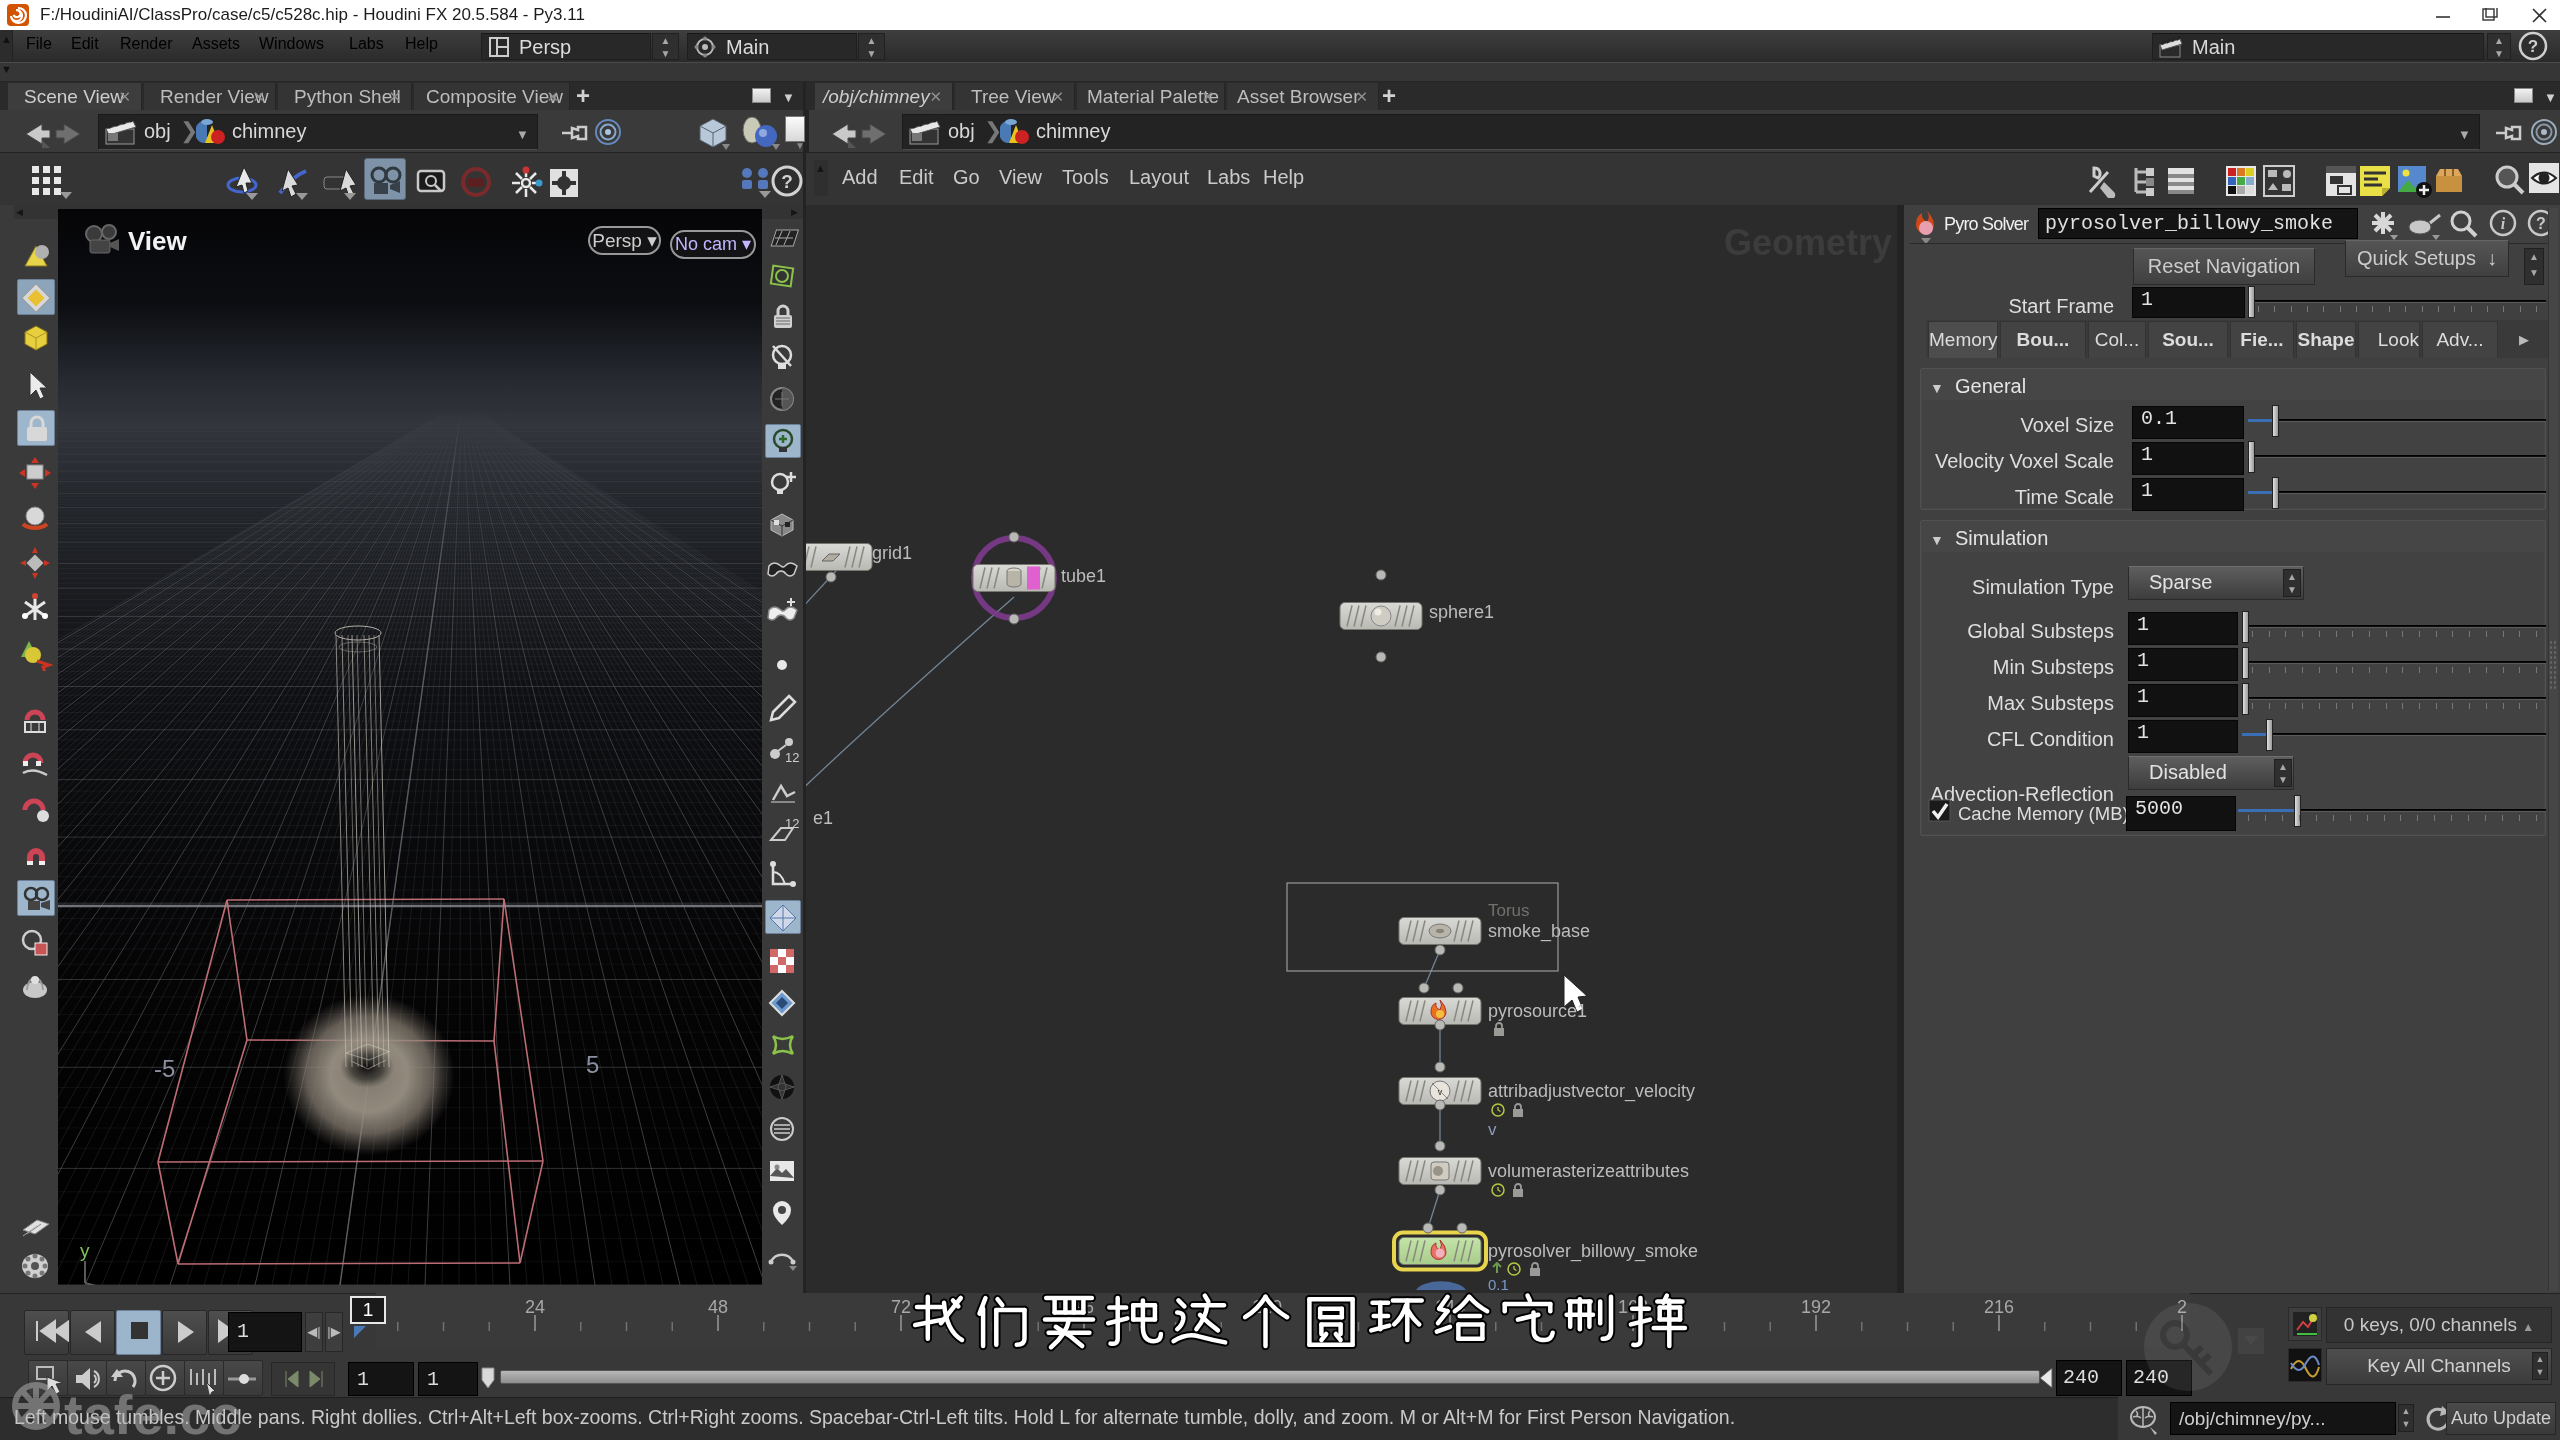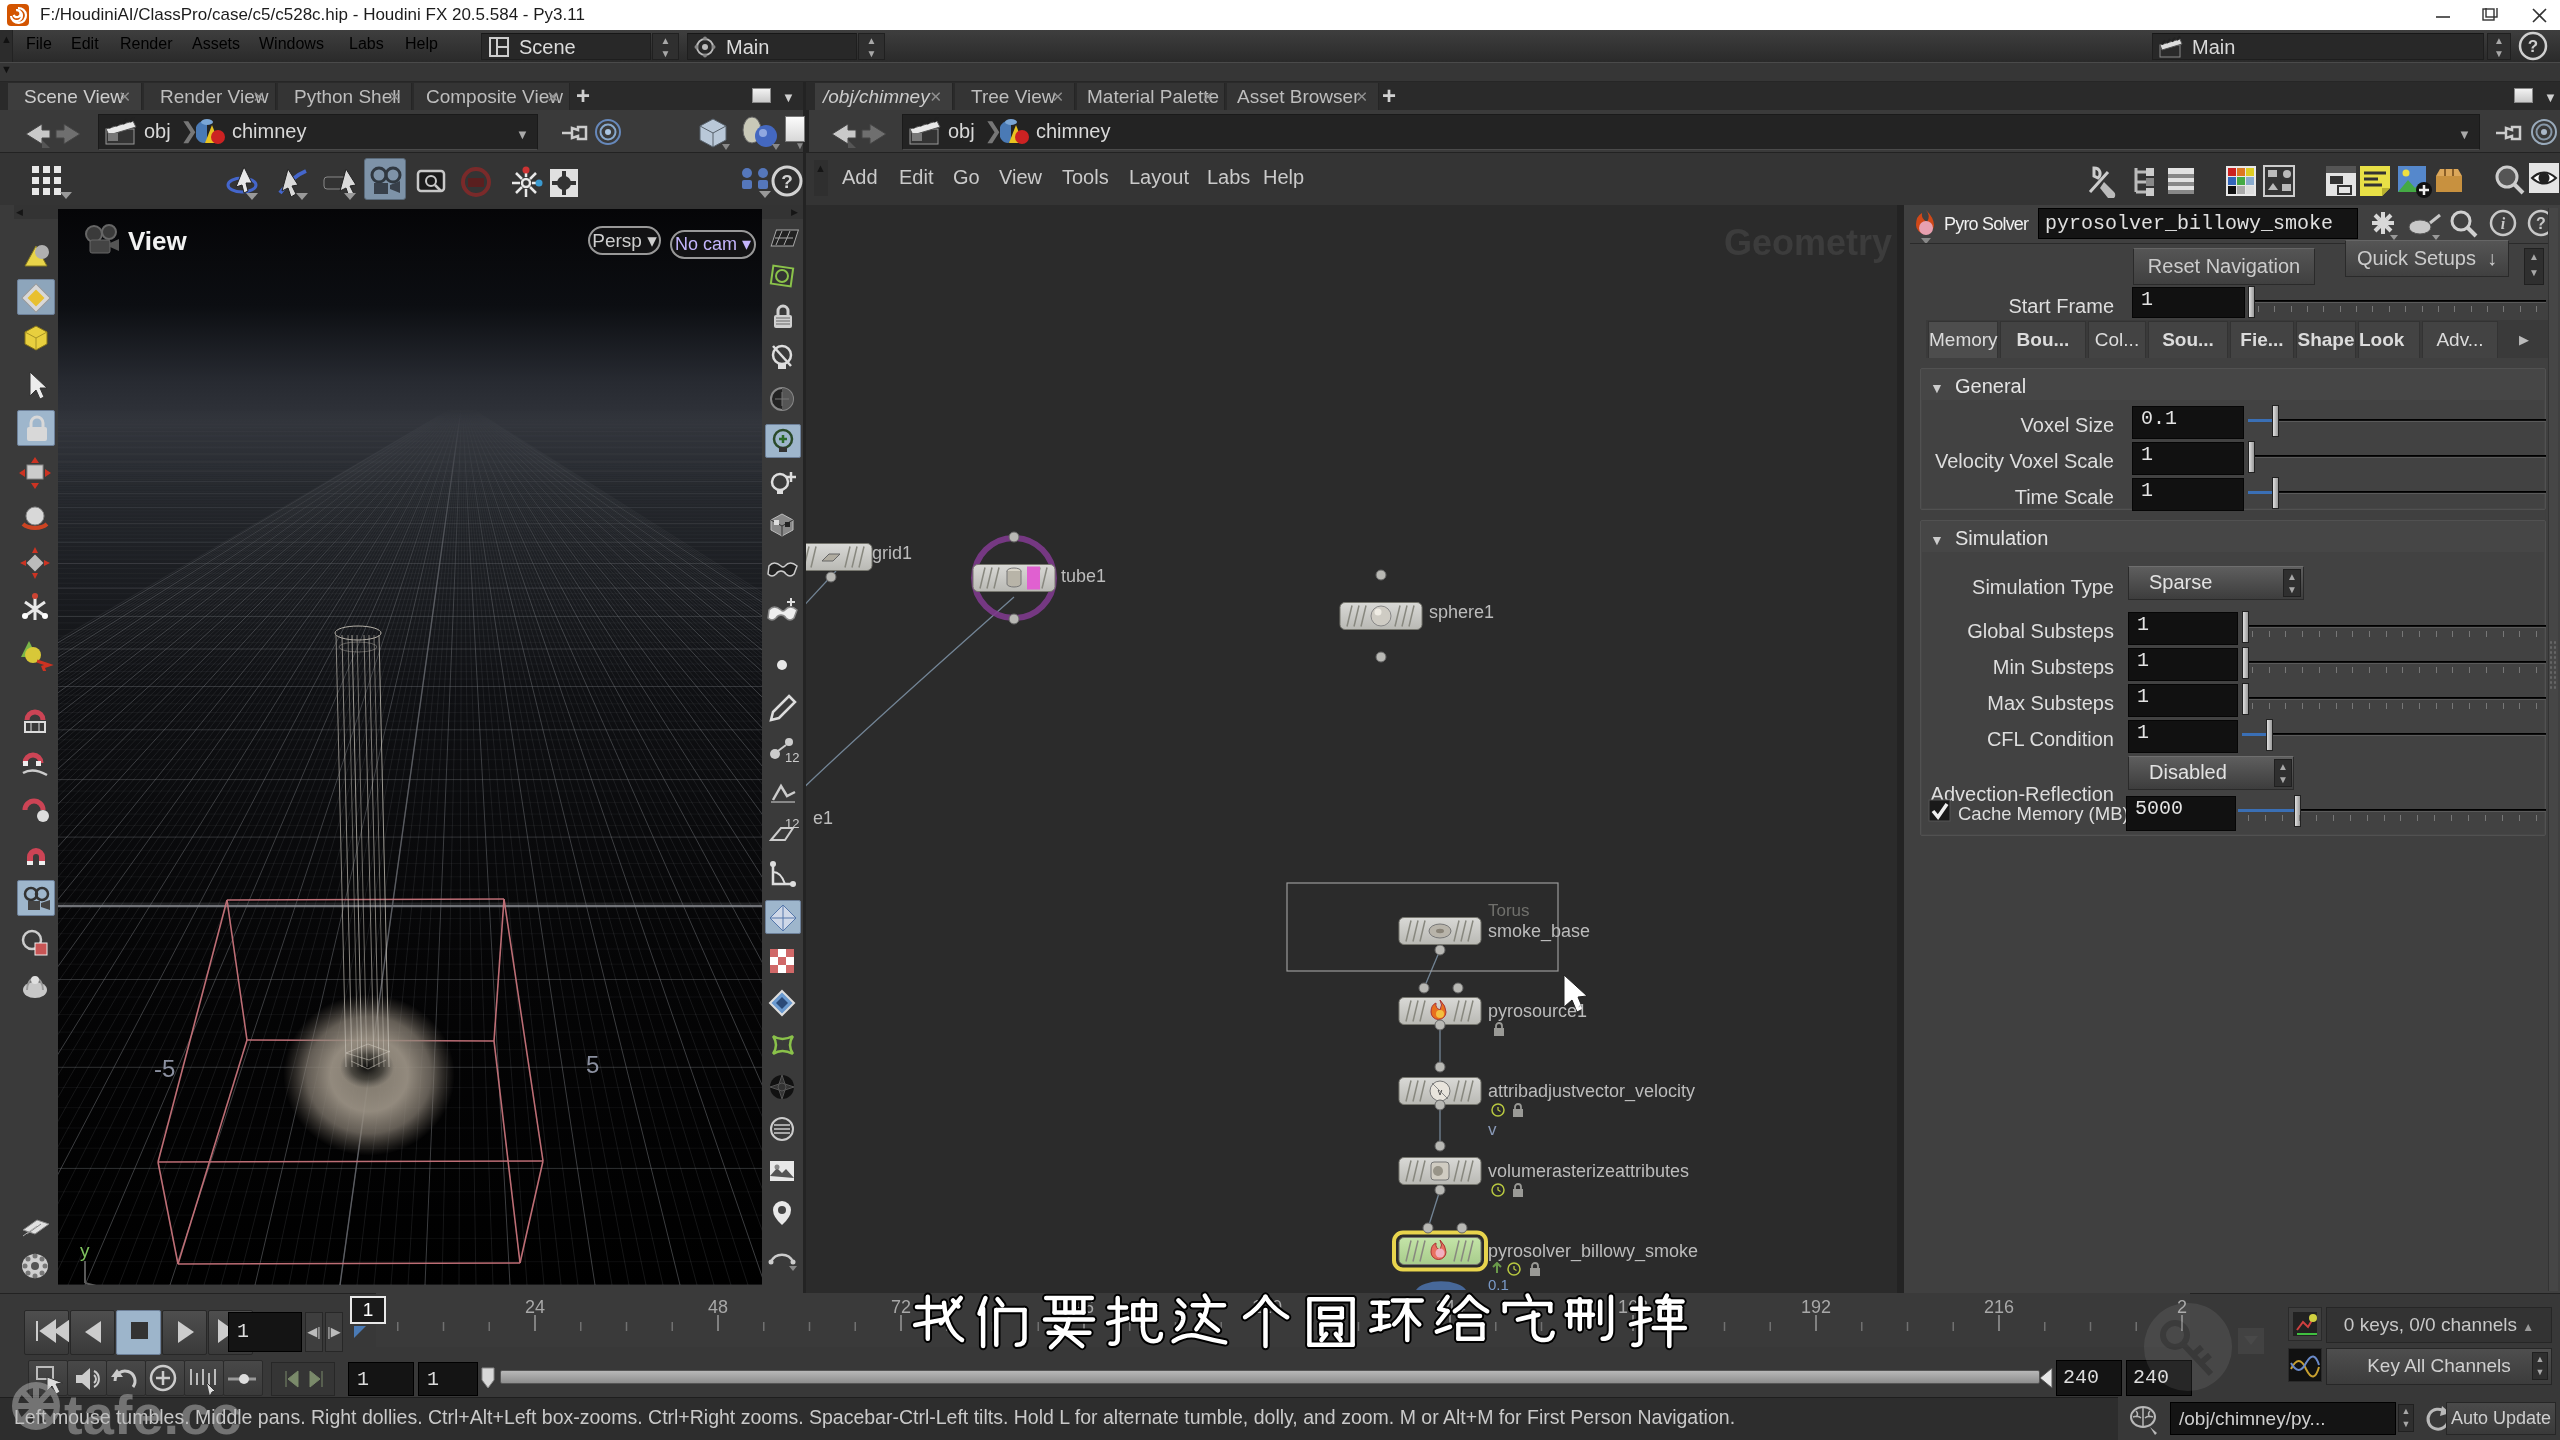--- a/index.html
+++ b/index.html
@@ -43,21 +43,21 @@
 <div class="mitem" style="left:120px;top:35px">Render</div>
 <div class="mitem" style="left:192px;top:35px">Assets</div>
 <div class="mitem" style="left:259px;top:35px">Windows</div>
 <div class="mitem" style="left:349px;top:35px">Labs</div>
 <div class="mitem" style="left:405px;top:35px">Help</div>
 <div class="abs combo" style="left:481px;top:33px;width:170px;height:27px;"></div>
 <svg class="abs" style="left:489px;top:37px" width="20" height="20">
     <rect x="1" y="1" width="18" height="18" fill="none" stroke="#ccc" stroke-width="2"></rect>
     <path d="M8 1 v18 M8 10 h11" stroke="#ccc" stroke-width="2"></path>
   </svg>
-<div class="abs" style="left:519px;top:36px;width:60px;height:22px;color:#dcdcdc;font-size:20px">Scene</div>
+<div class="abs" style="left:519px;top:36px;width:60px;height:22px;color:#dcdcdc;font-size:20px">Persp</div>
 <div class="abs spin" style="left:652px;top:33px;width:27px;height:27px;font-size:10px;line-height:13px">▲<br>▼</div>
 <div class="abs combo" style="left:687px;top:33px;width:170px;height:27px;"></div>
 <svg class="abs" style="left:694px;top:36px" width="22" height="22">
     <circle cx="11" cy="11" r="8" fill="none" stroke="#bbb" stroke-width="2"></circle>
     <circle cx="11" cy="11" r="3" fill="#bbb"></circle>
     <circle cx="11" cy="2.5" r="2" fill="#888"></circle>
     <circle cx="11" cy="19.5" r="2" fill="#888"></circle>
     <circle cx="2.5" cy="11" r="2" fill="#888"></circle>
     <circle cx="19.5" cy="11" r="2" fill="#888"></circle>
   </svg>
@@ -1259,21 +1259,21 @@
 <div class="abs" style="left:2503px;top:306px;width:1px;height:6px;background:#777"></div>
 <div class="abs" style="left:2520px;top:306px;width:1px;height:6px;background:#777"></div>
 <div class="abs" style="left:2536px;top:306px;width:1px;height:6px;background:#777"></div>
 <div class="abs" style="left:1926px;top:320px;width:622px;height:38px;background:#3a3a3a"></div>
 <div class="abs" style="left:1928px;top:321px;width:70px;height:37px;background:#4d4d4d;border:1px solid #333;border-bottom:none;color:#dcdcdc;font-size:19px;font-weight:normal;text-align:center;line-height:35px">Memory</div>
 <div class="abs" style="left:2000px;top:321px;width:86px;height:37px;background:#434343;border:1px solid #333;border-bottom:none;color:#dcdcdc;font-size:19px;font-weight:bold;text-align:center;line-height:35px">Bou...</div>
 <div class="abs" style="left:2088px;top:321px;width:58px;height:37px;background:#434343;border:1px solid #333;border-bottom:none;color:#dcdcdc;font-size:19px;font-weight:normal;text-align:center;line-height:35px">Col...</div>
 <div class="abs" style="left:2148px;top:321px;width:80px;height:37px;background:#434343;border:1px solid #333;border-bottom:none;color:#dcdcdc;font-size:19px;font-weight:bold;text-align:center;line-height:35px">Sou...</div>
 <div class="abs" style="left:2230px;top:321px;width:64px;height:37px;background:#434343;border:1px solid #333;border-bottom:none;color:#dcdcdc;font-size:19px;font-weight:bold;text-align:center;line-height:35px">Fie...</div>
 <div class="abs" style="left:2296px;top:321px;width:60px;height:37px;background:#434343;border:1px solid #333;border-bottom:none;color:#dcdcdc;font-size:19px;font-weight:bold;text-align:center;line-height:35px">Shape</div>
-<div class="abs" style="left:2358px;top:321px;width:62px;height:37px;background:#434343;border:1px solid #333;border-bottom:none;color:#dcdcdc;font-size:19px;font-weight:bold;text-align:left;line-height:35px">Look</div>
+<div class="abs" style="left:2358px;top:321px;width:62px;height:37px;background:#434343;border:1px solid #333;border-bottom:none;color:#dcdcdc;font-size:19px;font-weight:normal;text-align:right;line-height:35px">Look</div>
 <div class="abs" style="left:2422px;top:321px;width:76px;height:37px;background:#434343;border:1px solid #333;border-bottom:none;color:#dcdcdc;font-size:19px;font-weight:normal;text-align:center;line-height:35px">Adv...</div>
 <div class="abs" style="left:2519px;top:332px;width:14px;height:14px;color:#bbb;font-size:13px">▶</div>
 <div class="abs sect" style="left:1920px;top:368px;width:626px;height:142px;"></div>
 <div class="abs secthead" style="left:1930px;top:375px;width:200px;height:24px;color:#e4e4e4;font-size:20px"><span style="color:#ccc;font-size:14px">▼</span>&nbsp; General</div>
 <div class="abs" style="left:1922px;top:400px;width:622px;height:108px;background:#424242"></div>
 <div class="abs plab" style="left:1880px;top:414px;width:234px;height:24px;">Voxel Size</div>
 <div class="abs field" style="left:2132px;top:406px;width:112px;height:33px;">0.1</div>
 <div class="abs" style="left:2248px;top:419px;width:298px;height:3px;background:#0e0e0e;border-top:1px solid #000;border-bottom:1px solid #5a5a5a"></div>
 <div class="abs" style="left:2248px;top:419px;width:24px;height:3px;background:#3a6fb5"></div>
 <div class="abs" style="left:2272px;top:405px;width:7px;height:32px;background:linear-gradient(90deg,#e0e0e0,#9a9a9a);border:1px solid #222"></div>

